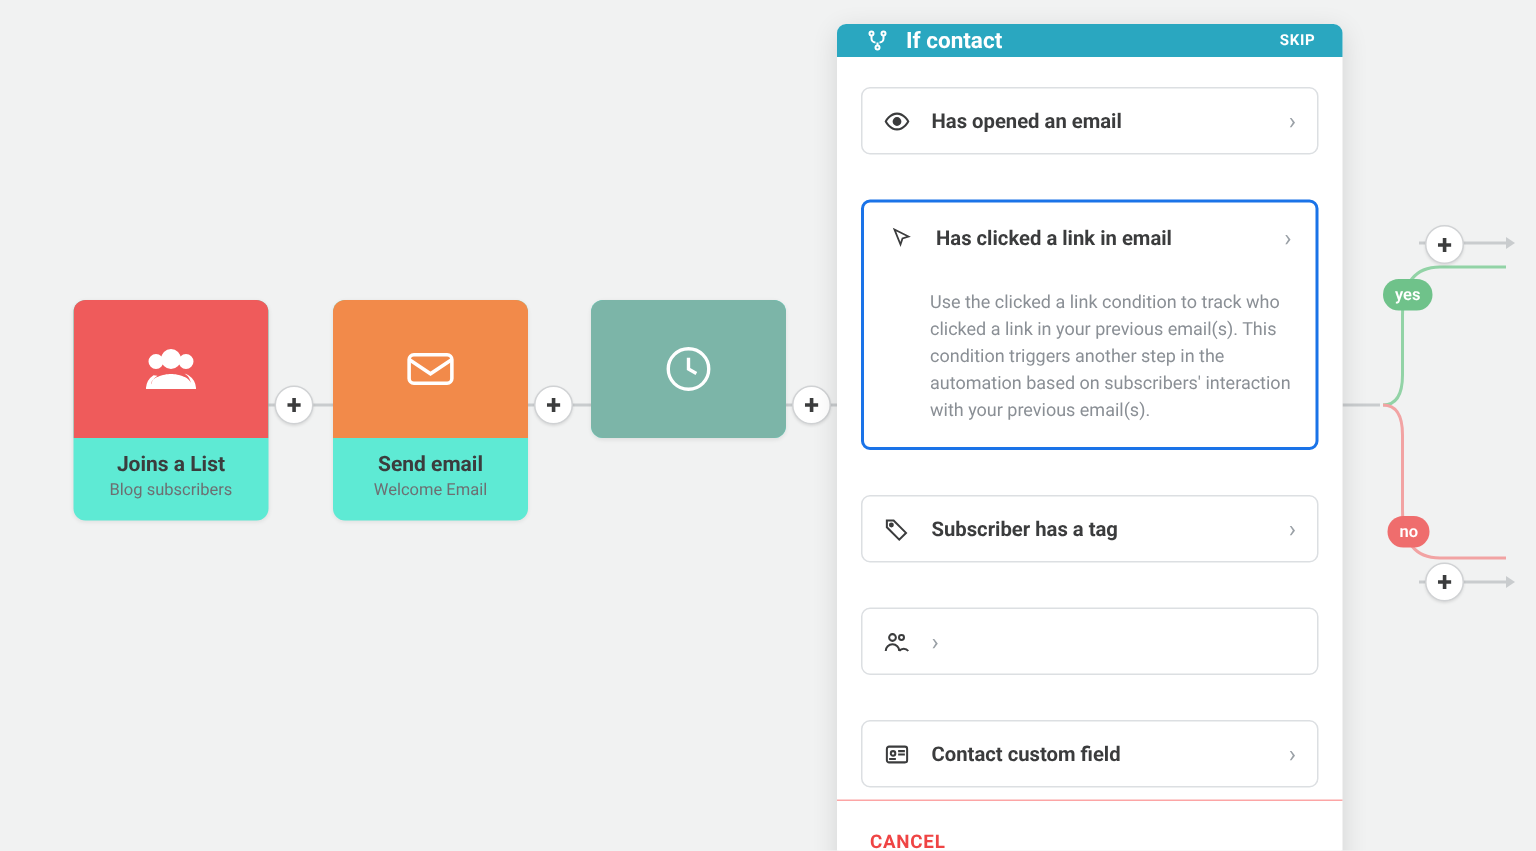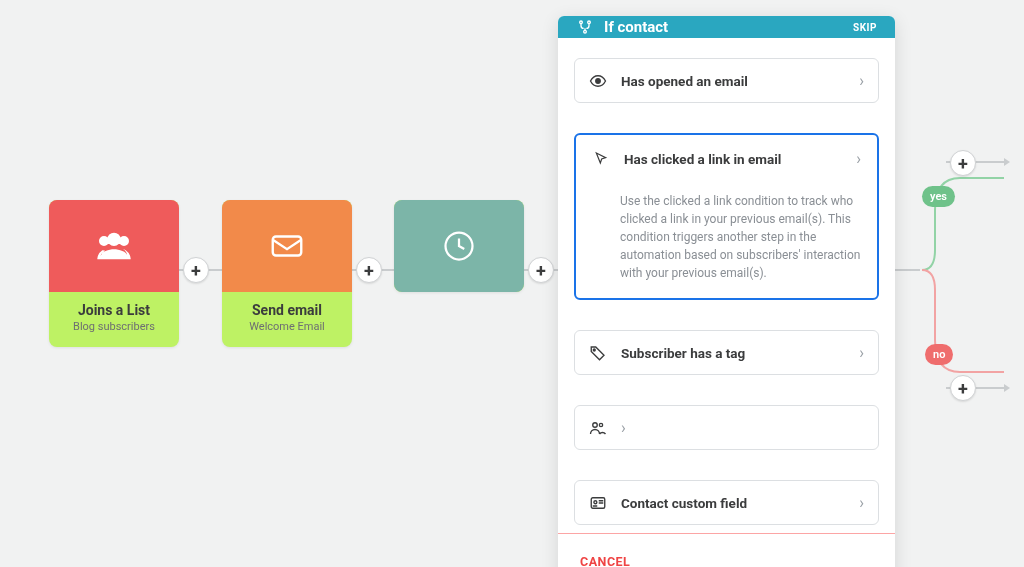--- a/index.html
+++ b/index.html
@@ -18,21 +18,21 @@
     width: 1024px;
     height: 567px;
     z-index: 0;
     pointer-events: none;
   }
   
   .card {
     position: absolute;
     width: 130px;
     border-radius: 8px;
-    background: #bef264;
+    background: #5eead4;
     box-shadow: 0 1px 3px rgba(0,0,0,0.08);
     overflow: hidden;
     z-index: 2;
   }
   .card-top {
     height: 92px;
     display: flex;
     align-items: center;
     justify-content: center;
     color: #fff;

